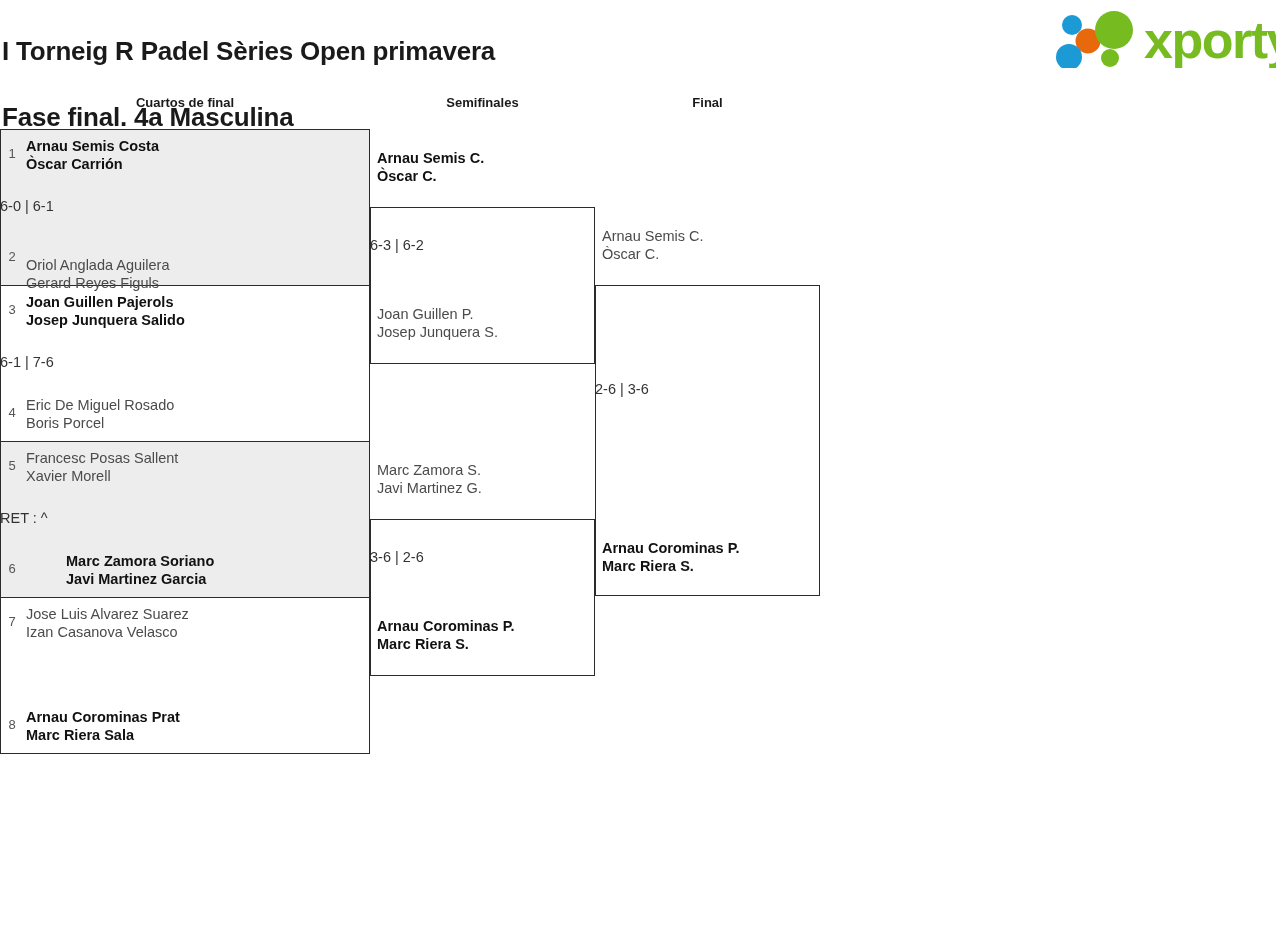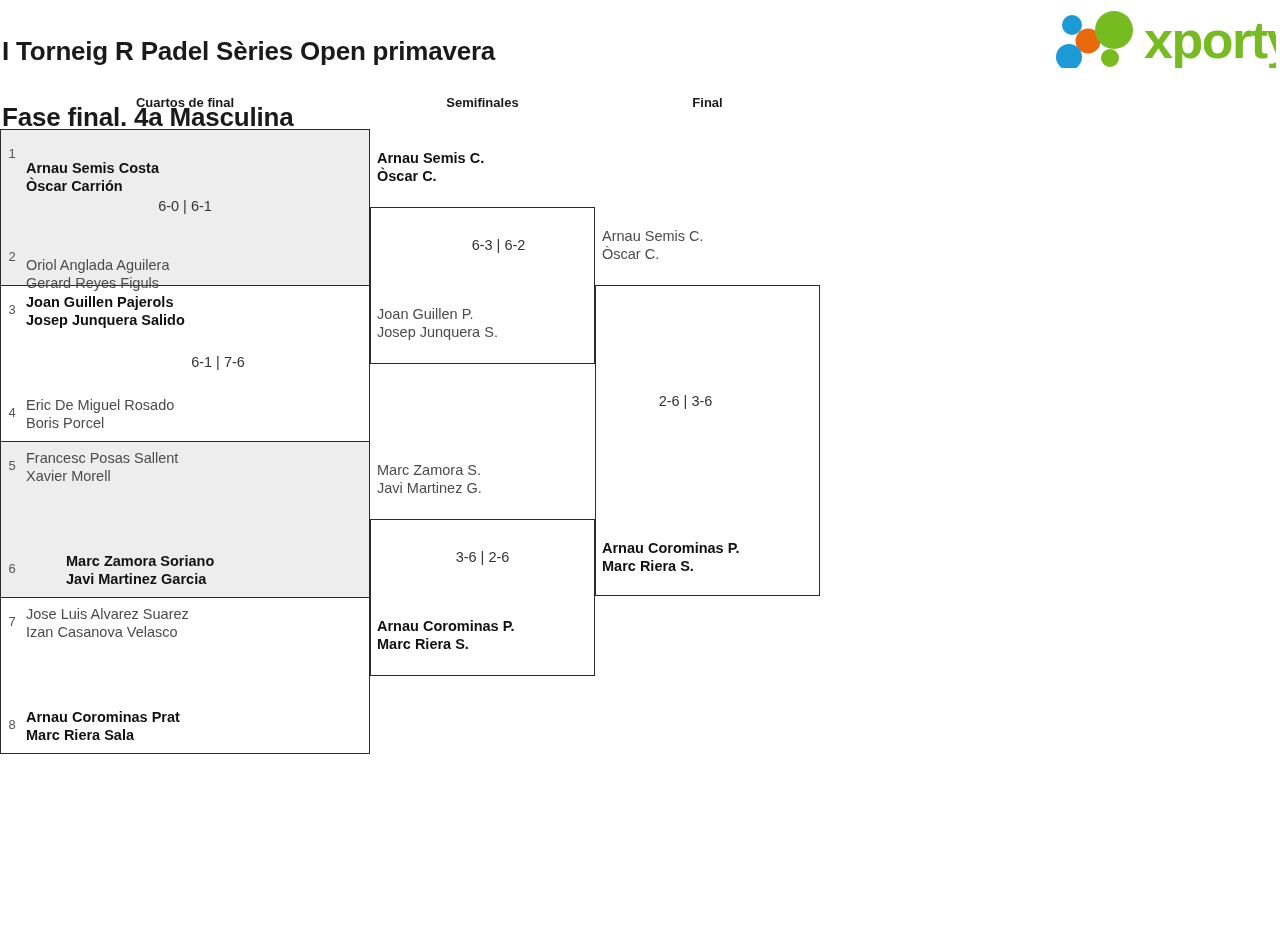--- a/index.html
+++ b/index.html
@@ -90,21 +90,21 @@
     font-weight: 400;
     text-align: center;
     width: 20px;
   }
 
   .score {
     position: absolute;
     font-size: 14.5px;
     font-weight: 400;
     color: #333333;
-    text-align: center;
+    text-align: left;
     white-space: nowrap;
   }
 </style>
 </head>
 <body>
 
 <div id="header">
 
   <div id="tournament-title">
     <div>I Torneig R Padel Sèries Open primavera</div>
@@ -135,48 +135,49 @@
   <div class="bx" style="left:0px;   top:285px; width:370px; height:157px;"></div>
   <div class="bx shaded" style="left:0px;   top:441px; width:370px; height:157px;"></div>
   <div class="bx" style="left:0px;   top:597px; width:370px; height:157px;"></div>
 
   <div class="bx nofill" style="left:370px; top:207px; width:225px; height:157px;"></div>
   <div class="bx nofill" style="left:370px; top:519px; width:225px; height:157px;"></div>
 
   <div class="bx nofill" style="left:595px; top:285px; width:225px; height:311px;"></div>
 
   <div class="seed" style="left:2px; top:146px;">1</div>
-  <div class="team winner" style="left:26px; top:137px;margin-top:22px;">
+  <div class="team winner" style="left:26px; top:137px;">
     <span class="ln">Arnau Semis Costa</span>
     <span class="ln">Òscar Carrión</span>
   </div>
   <div class="score" style="left:0px; top:198px; width:370px;">6-0 | 6-1</div>
   <div class="seed" style="left:2px; top:249px;">2</div>
   <div class="team loser" style="left:26px; top:256px;">
     <span class="ln">Oriol Anglada Aguilera</span>
     <span class="ln">Gerard Reyes Figuls</span>
   </div>
 
   <div class="seed" style="left:2px; top:302px;">3</div>
   <div class="team winner" style="left:26px; top:293px;">
     <span class="ln">Joan Guillen Pajerols</span>
     <span class="ln">Josep Junquera Salido</span>
   </div>
-  <div class="score" style="left:0px; top:354px; width:370px;padding-left:33px;">6-1 | 7-6</div>
+  <div class="score" style="left:0px; top:354px; width:370px;">6-1 | 7-6</div>
   <div class="seed" style="left:2px; top:405px;">4</div>
   <div class="team loser" style="left:26px; top:396px;">
     <span class="ln">Eric De Miguel Rosado</span>
     <span class="ln">Boris Porcel</span>
   </div>
 
   <div class="seed" style="left:2px; top:458px;">5</div>
   <div class="team loser" style="left:26px; top:449px;">
     <span class="ln">Francesc Posas Sallent</span>
     <span class="ln">Xavier Morell</span>
   </div>
+  <div class="score" style="left:0px; top:510px; width:370px;">RET : ^</div>
   <div class="seed" style="left:2px; top:561px;">6</div>
   <div class="team winner" style="left:26px; top:552px;margin-left:40px;">
     <span class="ln">Marc Zamora Soriano</span>
     <span class="ln">Javi Martinez Garcia</span>
   </div>
 
   <div class="seed" style="left:2px; top:614px;">7</div>
   <div class="team loser" style="left:26px; top:605px;">
     <span class="ln">Jose Luis Alvarez Suarez</span>
     <span class="ln">Izan Casanova Velasco</span>
@@ -204,19 +205,19 @@
   <div class="score" style="left:370px; top:549px; width:225px;">3-6 | 2-6</div>
   <div class="team winner" style="left:377px; top:617px;">
     <span class="ln">Arnau Corominas P.</span>
     <span class="ln">Marc Riera S.</span>
   </div>
 
   <div class="team loser" style="left:602px; top:227px;">
     <span class="ln">Arnau Semis C.</span>
     <span class="ln">Òscar C.</span>
   </div>
-  <div class="score" style="left:595px; top:393px; width:181px;">2-6 | 3-6</div>
+  <div class="score" style="left:595px; top:381px; width:181px;">2-6 | 3-6</div>
   <div class="team winner" style="left:602px; top:539px;">
     <span class="ln">Arnau Corominas P.</span>
     <span class="ln">Marc Riera S.</span>
   </div>
 
 </div>
 
 </body></html>

